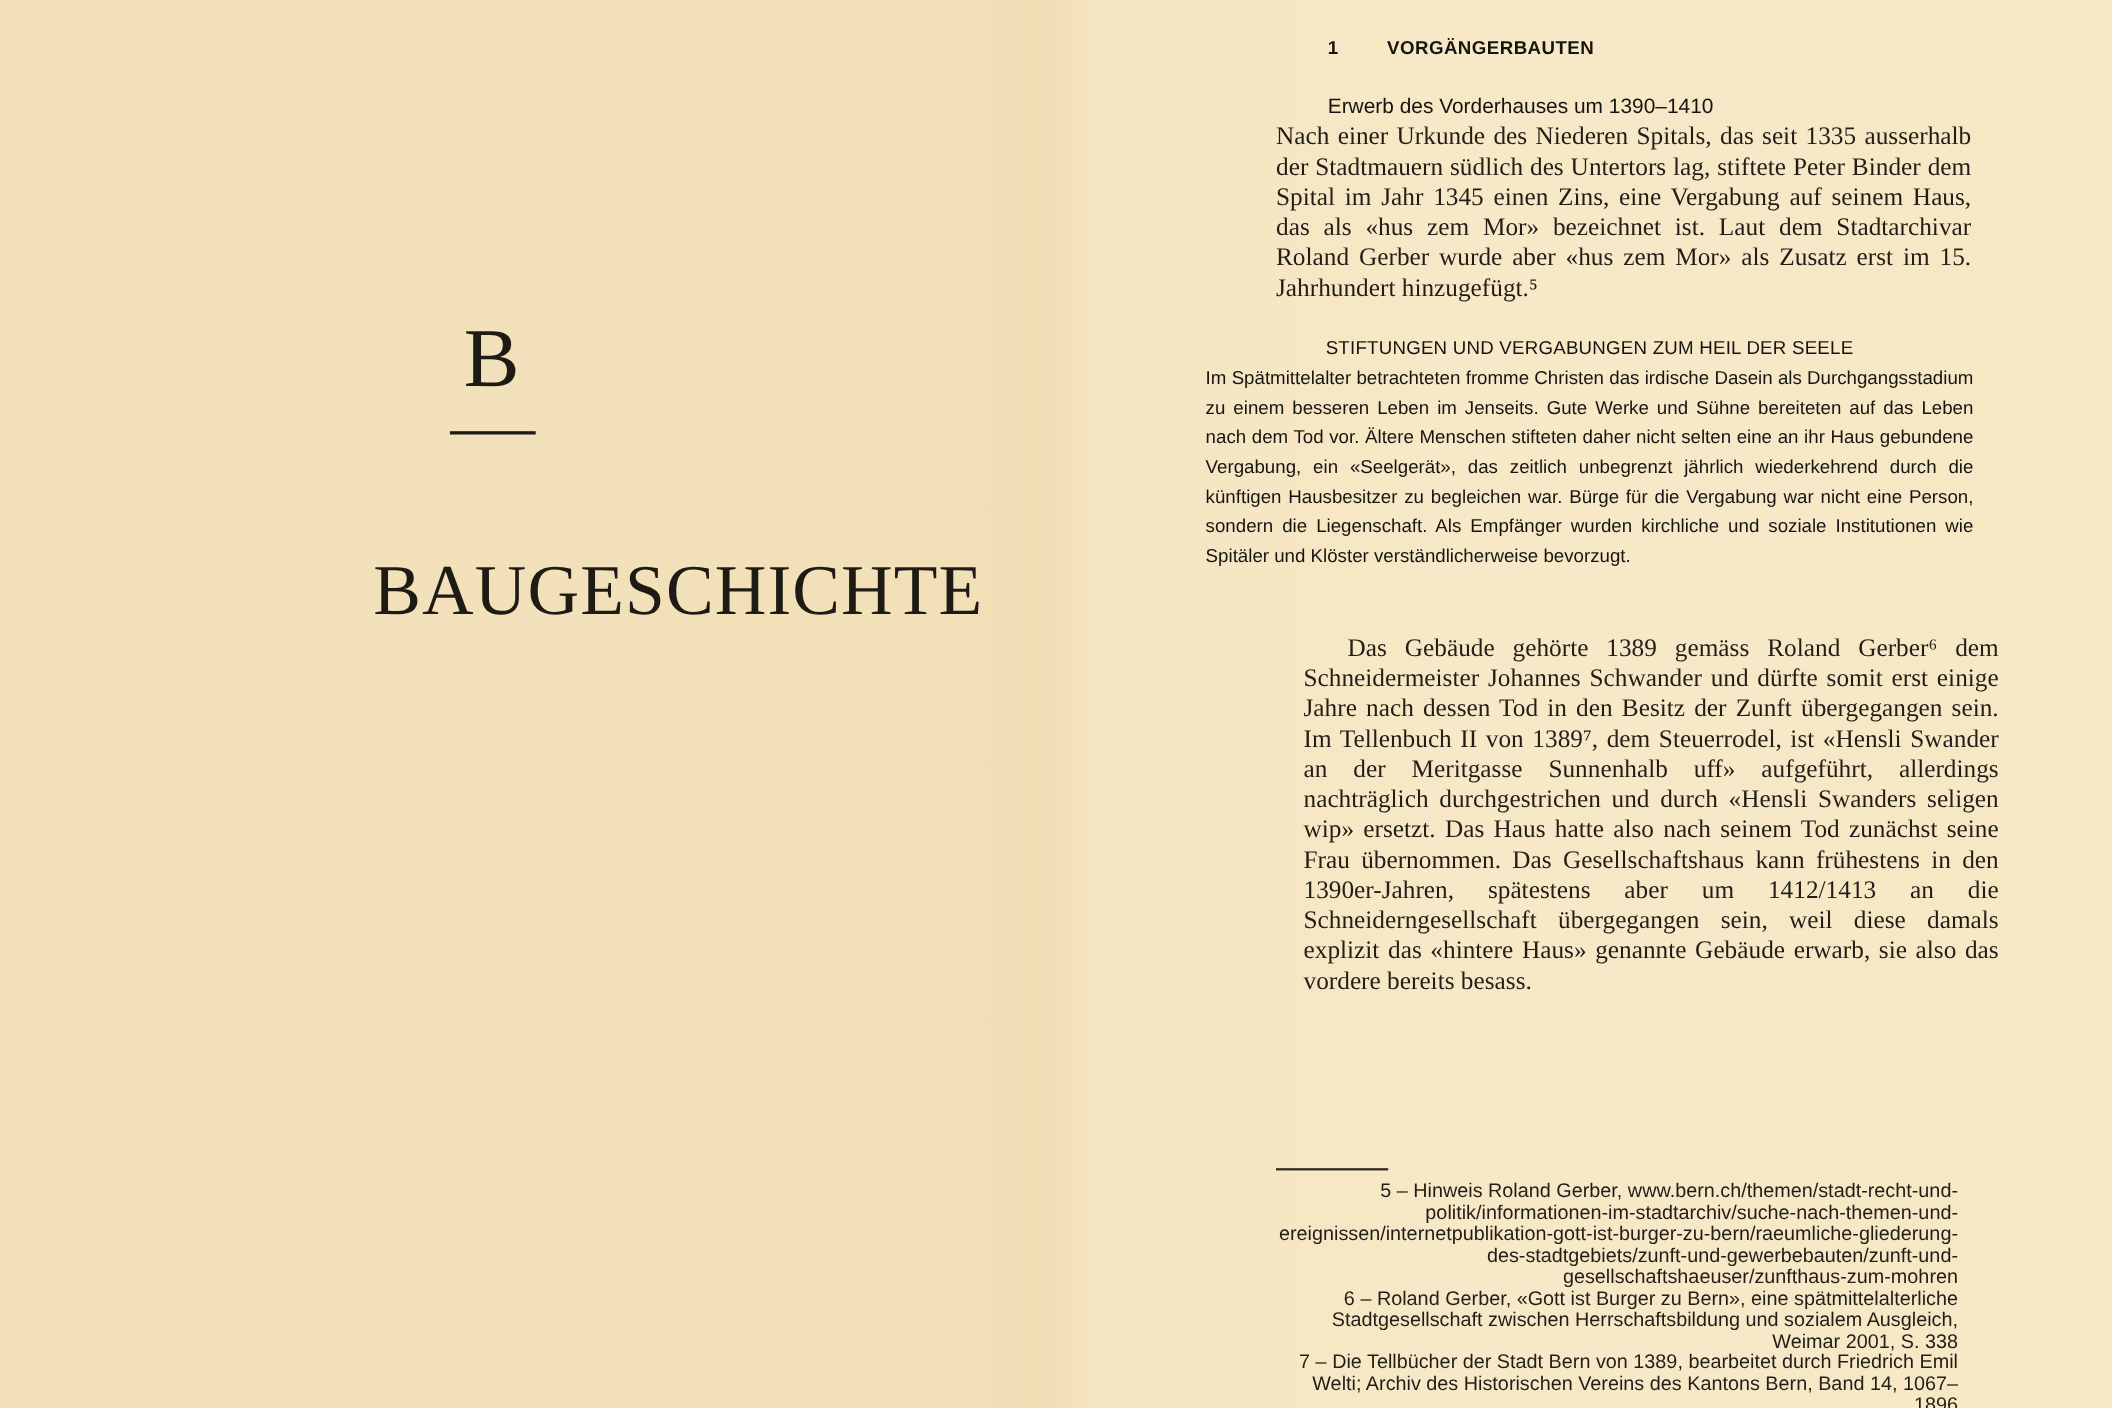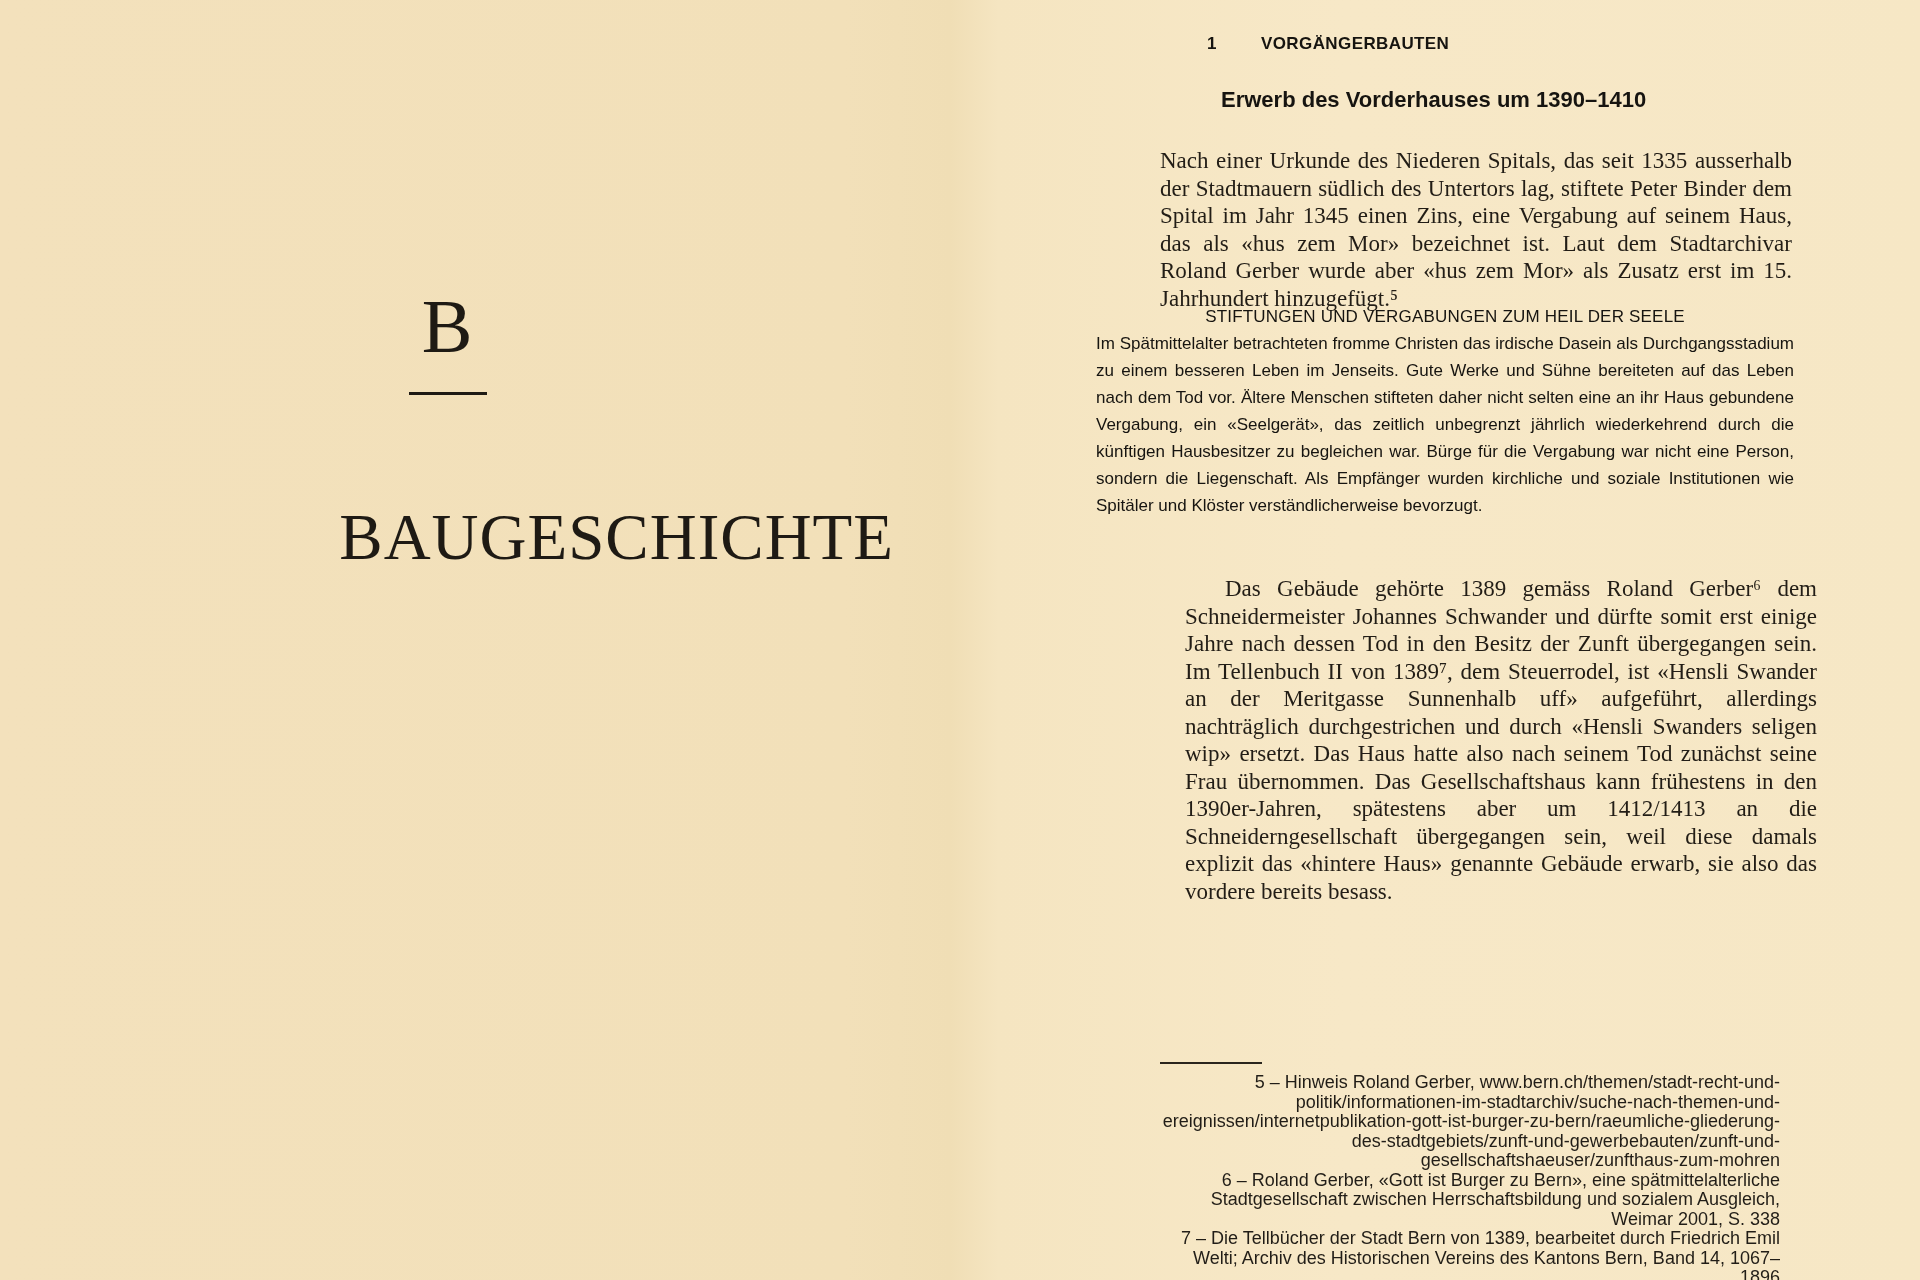--- a/index.html
+++ b/index.html
@@ -69,38 +69,38 @@
     letter-spacing: 0.4px;
     color: #161410;
     white-space: nowrap;
   }
   .section-number {
     display: inline-block;
     width: 54px;
   }
   .subhead {
     position: absolute;
-    left: 61px; top: 87px;
-    font-weight: bold;
-    font-size: 22px;
+    left: 47px; top: 87px;
+    font-weight: normal;
+    font-size: 19px;
     color: #161410;
     white-space: nowrap;
   }
   .body-par {
     position: absolute;
     left: 0;
     width: 632px;
     font-family: "Liberation Serif", serif;
     font-size: 23px;
     line-height: 27.5px;
     text-align: justify;
     text-align-last: left;
     color: #221d16;
   }
-  .par-1 { top: 110px; margin-top: 37px; }
+  .par-1 { top: 110px; }
   .par-2 { top: 575px; text-indent: 40px; margin-left: 25px; }
 
   .infobox {
     position: absolute;
     left: -64px; top: 303px;
     width: 698px;
     font-weight: normal;
     font-size: 17px;
     line-height: 27px;
     color: #161410;

